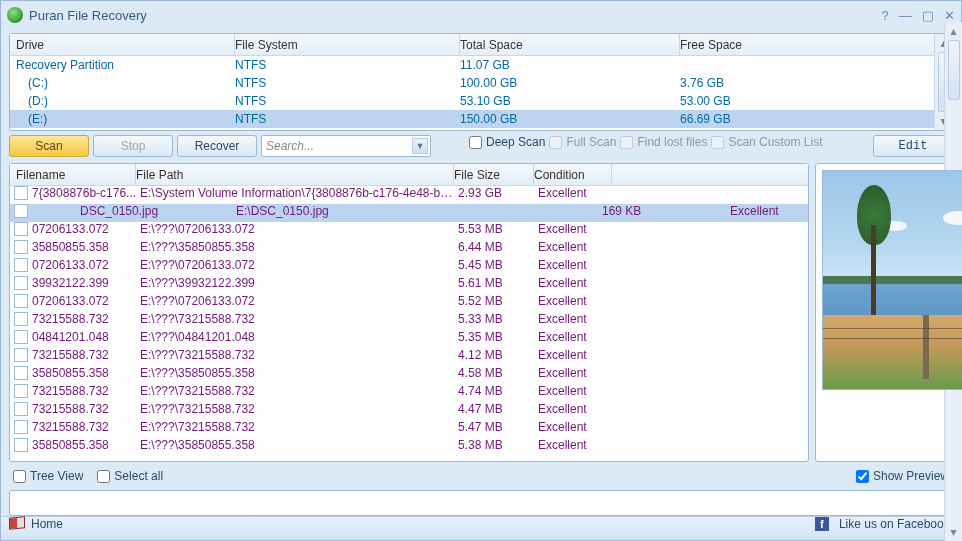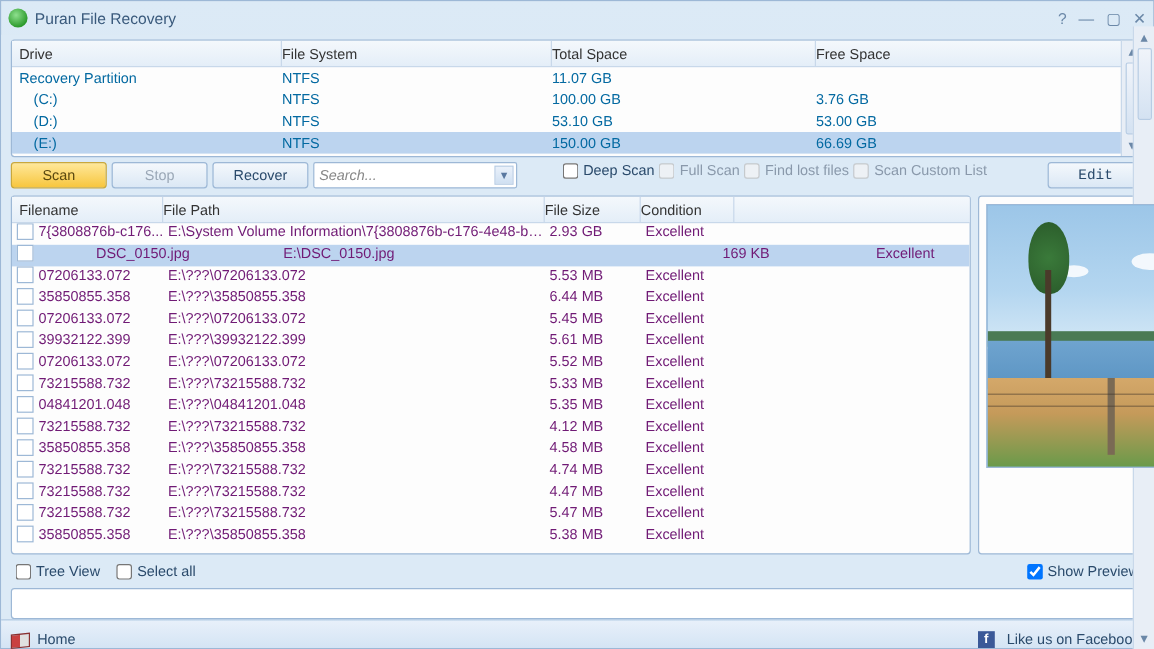--- a/index.html
+++ b/index.html
@@ -61,21 +61,21 @@
 .dist { position:absolute; left:0; right:0; top:48%; height:6%; background:#4a7a54; }
 .ground { position:absolute; left:0; right:0; bottom:0; height:34%; background:linear-gradient(#d4a86a 0%, #c59a5a 40%, #6a9a4a 100%); }
 .tree { position:absolute; left:34px; top:14px; width:32px; height:120px; }
 .tree .trunk { position:absolute; left:14px; top:40px; width:5px; height:90px; background:#4a3a2a; }
 .tree .crown { position:absolute; left:0; top:0; width:34px; height:60px; background:radial-gradient(circle,#3a7a3a 0%, #2a5a2a 100%); border-radius:50% 50% 45% 45%; }
 .post { position:absolute; bottom:10px; width:6px; height:64px; background:#7a6a54; }
 .wire { position:absolute; bottom:60px; left:0; right:0; height:1px; background:rgba(60,50,40,0.5); }
 .opts { display:flex; align-items:center; gap:14px; height:20px; padding:0 4px; }
 .opts .right { margin-left:auto; }
 .status-box { height:26px; background:#fff; border:1px solid #9db8d6; border-radius:3px; }
-.footer { height:24px; background:linear-gradient(#e8f0fa,#d4e4f4); border-top:1px solid #b7cce4; display:flex; align-items:flex-end; padding:0 8px; gap:6px; color:#2a4a6b; }
+.footer { height:24px; background:linear-gradient(#e8f0fa,#d4e4f4); border-top:1px solid #b7cce4; display:flex; align-items:flex-start; padding:0 8px; gap:6px; color:#2a4a6b; }
 .footer .book { width:16px; height:12px; background:linear-gradient(90deg,#c94040 0 50%, #e0e0e0 50% 100%); border:1px solid #8a3030; transform:skewY(-6deg); }
 .footer .fb { width:14px; height:14px; background:#3b5998; color:#fff; font-weight:bold; font-size:11px; display:flex; align-items:center; justify-content:center; margin-left:auto; }
 .hdr-sep { border-right:1px solid #c8d8ea; height:100%; display:flex; align-items:center;}
 </style>
 </head>
 <body>
 
 <div class="window">
   <div class="titlebar">
     <div class="app-icon"></div>

